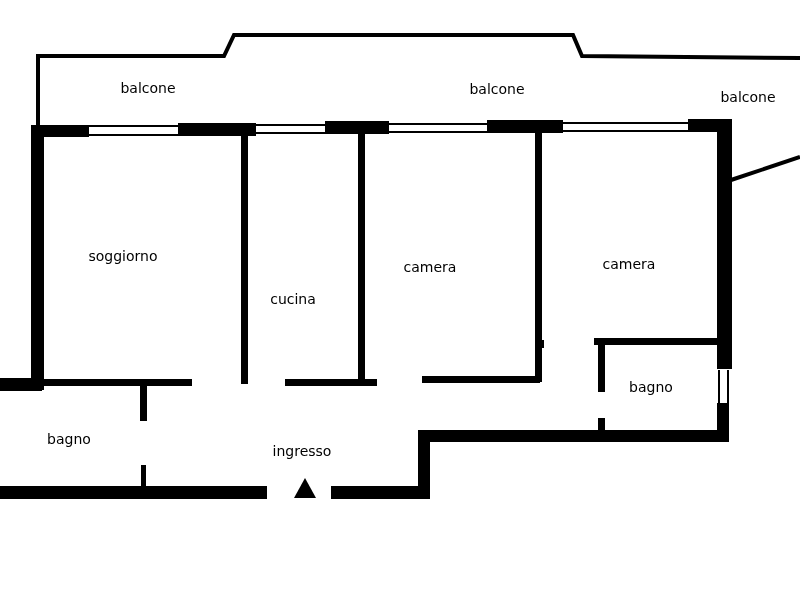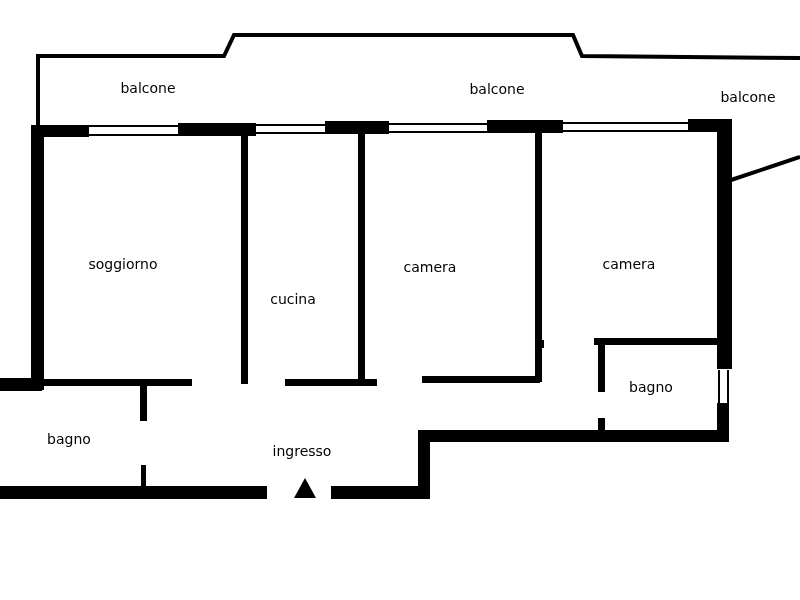--- a/index.html
+++ b/index.html
@@ -74,19 +74,19 @@
     <rect x="598" y="338" width="7" height="54"></rect>
     <rect x="598" y="418" width="7" height="14"></rect>
   </g>
 
   <polygon points="305,478 294,498 316,498" fill="#000"></polygon>
 </svg>
 
 <div class="label" style="left:148px;top:88px;">balcone</div>
 <div class="label" style="left:497px;top:89px;">balcone</div>
 <div class="label" style="left:748px;top:97px;">balcone</div>
-<div class="label" style="left:123px;top:264px;">soggiorno</div>
+<div class="label" style="left:123px;top:256px;">soggiorno</div>
 <div class="label" style="left:293px;top:269px;margin-top:30px;">cucina</div>
 <div class="label" style="left:430px;top:267px;">camera</div>
 <div class="label" style="left:629px;top:264px;">camera</div>
 <div class="label" style="left:651px;top:387px;">bagno</div>
 <div class="label" style="left:69px;top:439px;">bagno</div>
 <div class="label" style="left:302px;top:451px;">ingresso</div>
 
 </body></html>

